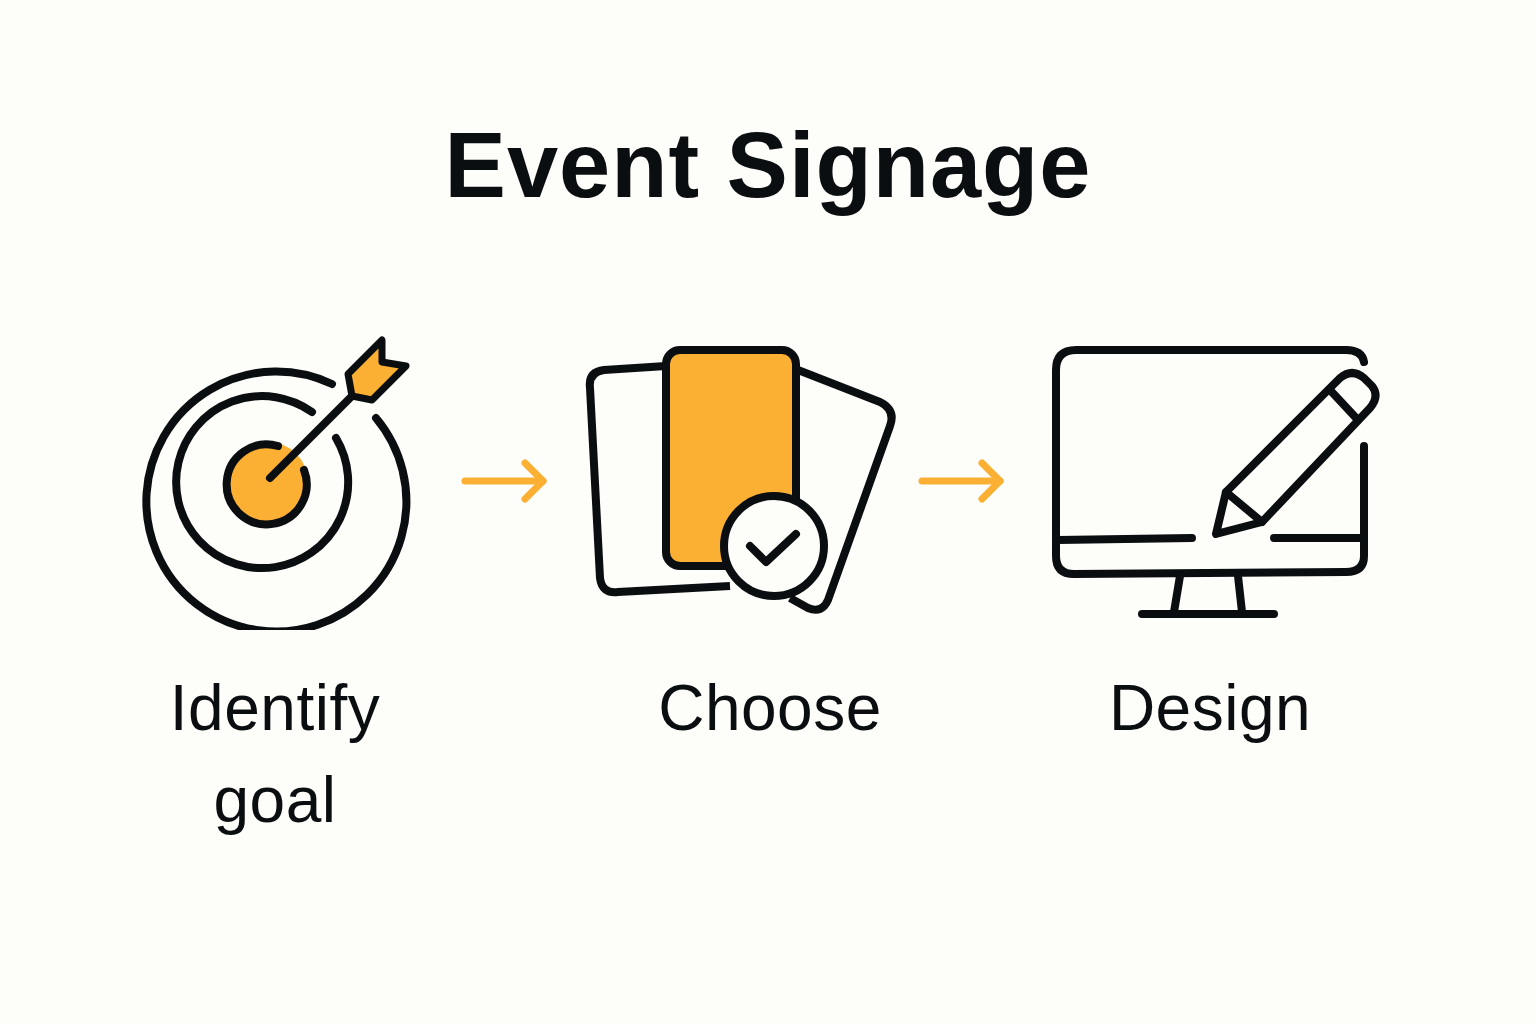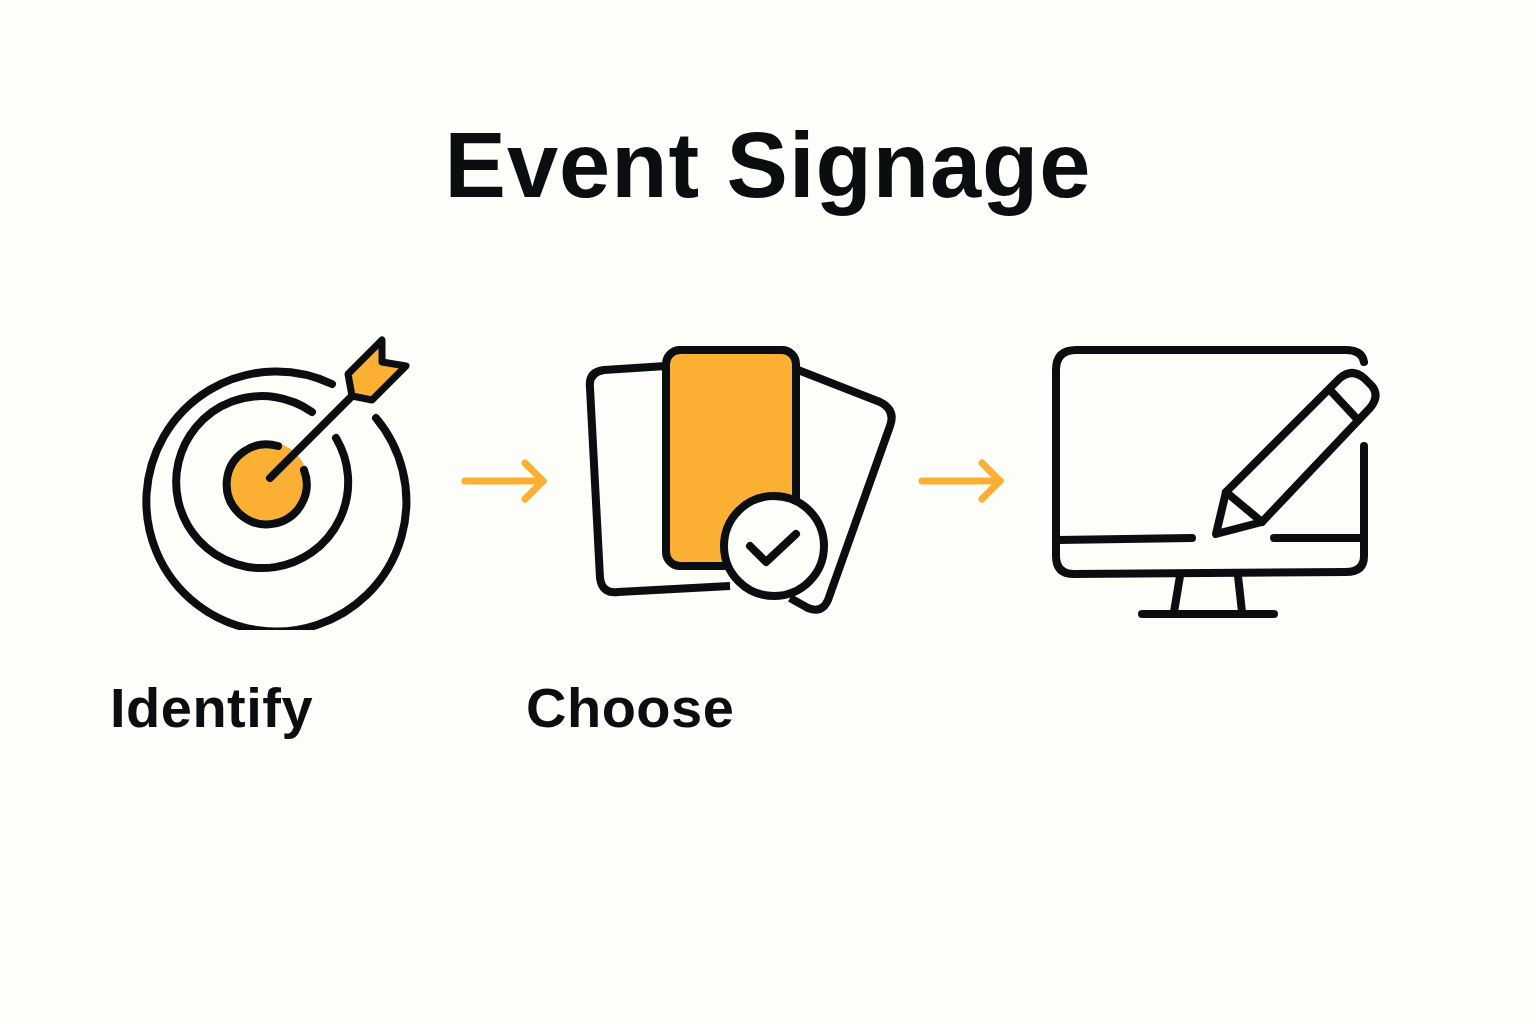--- a/index.html
+++ b/index.html
@@ -24,22 +24,23 @@
     font-size: 92px;
     font-weight: 700;
     letter-spacing: 1px;
     line-height: 130px;
   }
   .icon {
     position: absolute;
   }
   .label {
     position: absolute;
-    font-size: 56px;
-    font-weight: 700;
+    text-align: center;
+    font-size: 64px;
+    font-weight: 400;
     line-height: 92px;
     letter-spacing: 0.5px;
   }
   .label span { display: block; }
 </style>
 </head>
 <body>
 
 <div class="title">Event Signage</div>
 
@@ -110,20 +111,22 @@
 
       <path d="M 186 162 L 300 48 Q 312 38 324 48 L 332 56 Q 340 66 330 78 L 222 192 L 176 204 Z"></path>
       <line x1="186" y1="162" x2="222" y2="192"></line>
       <line x1="290" y1="60" x2="318" y2="90"></line>
     </g>
   </svg>
 </div>
 
 <div class="label" style="left:110px; top:662px; width:330px;">
   <span>Identify</span>
+  <span>goal</span>
 </div>
 
-<div class="label" style="left:526px; top:662px; width:390px;">
+<div class="label" style="left:575px; top:662px; width:390px;">
   <span>Choose</span>
 </div>
 
 <div class="label" style="left:1060px; top:662px; width:300px;">
+  <span>Design</span>
 </div>
 
 </body></html>

